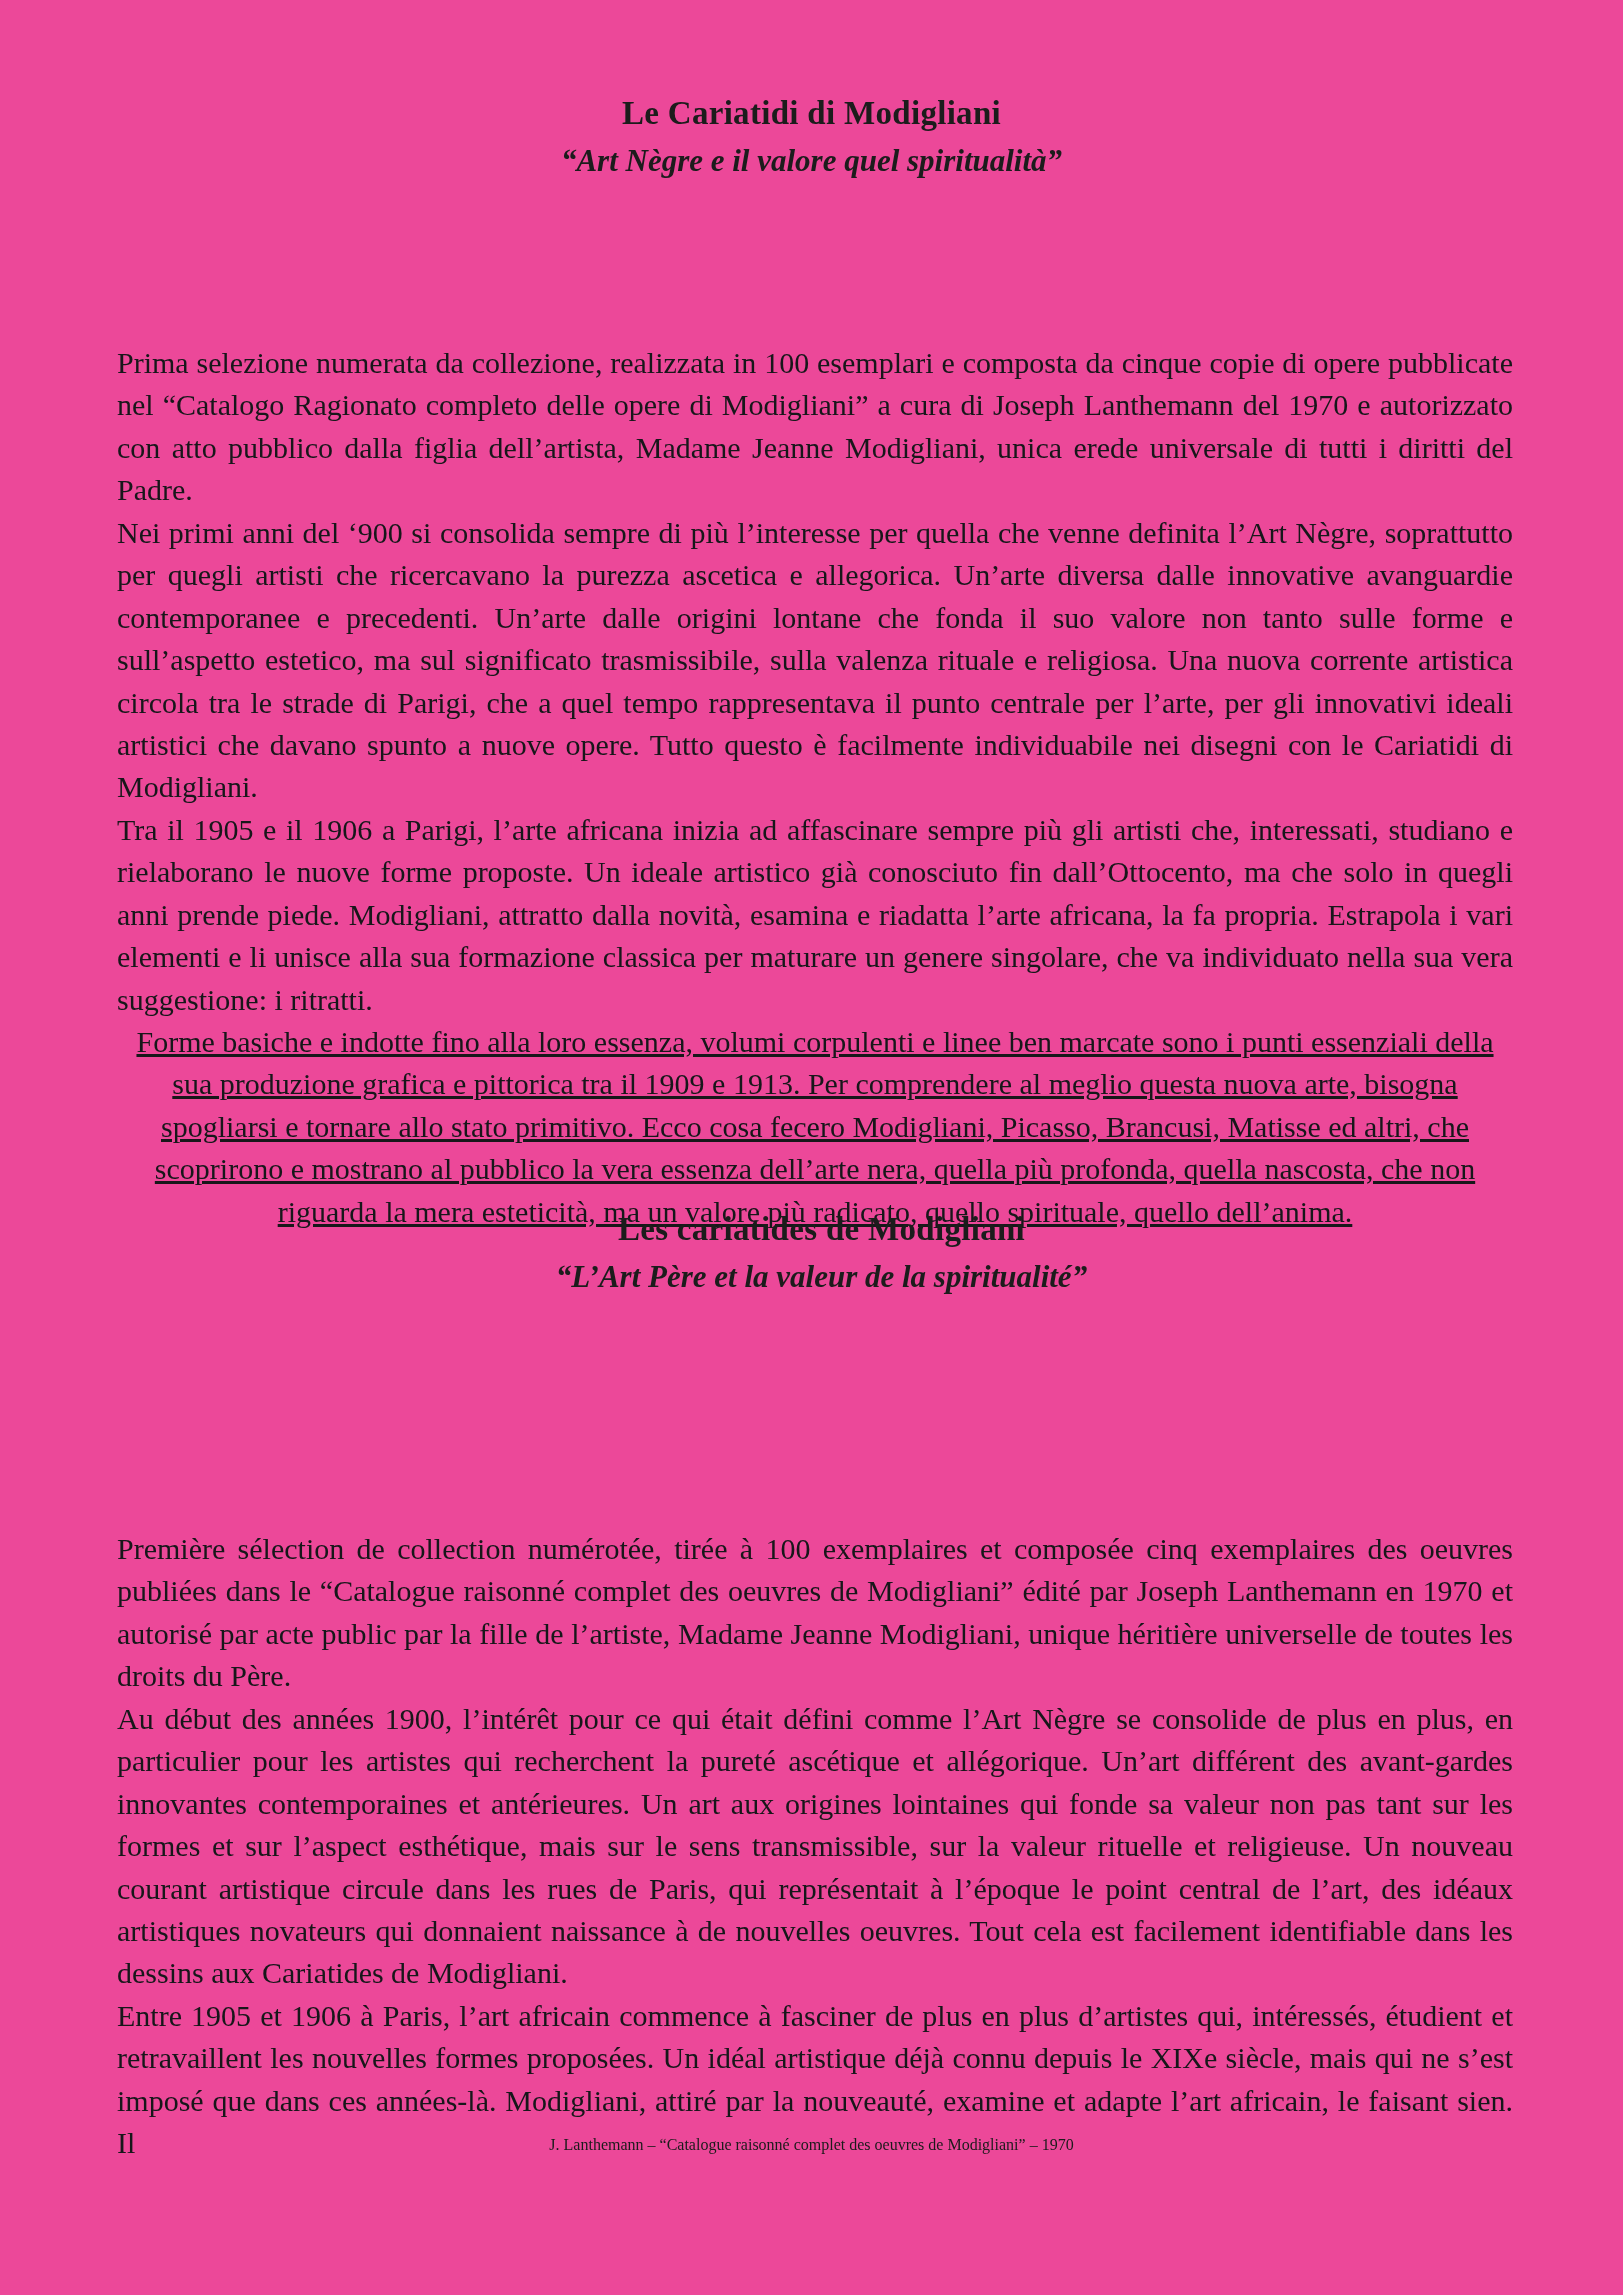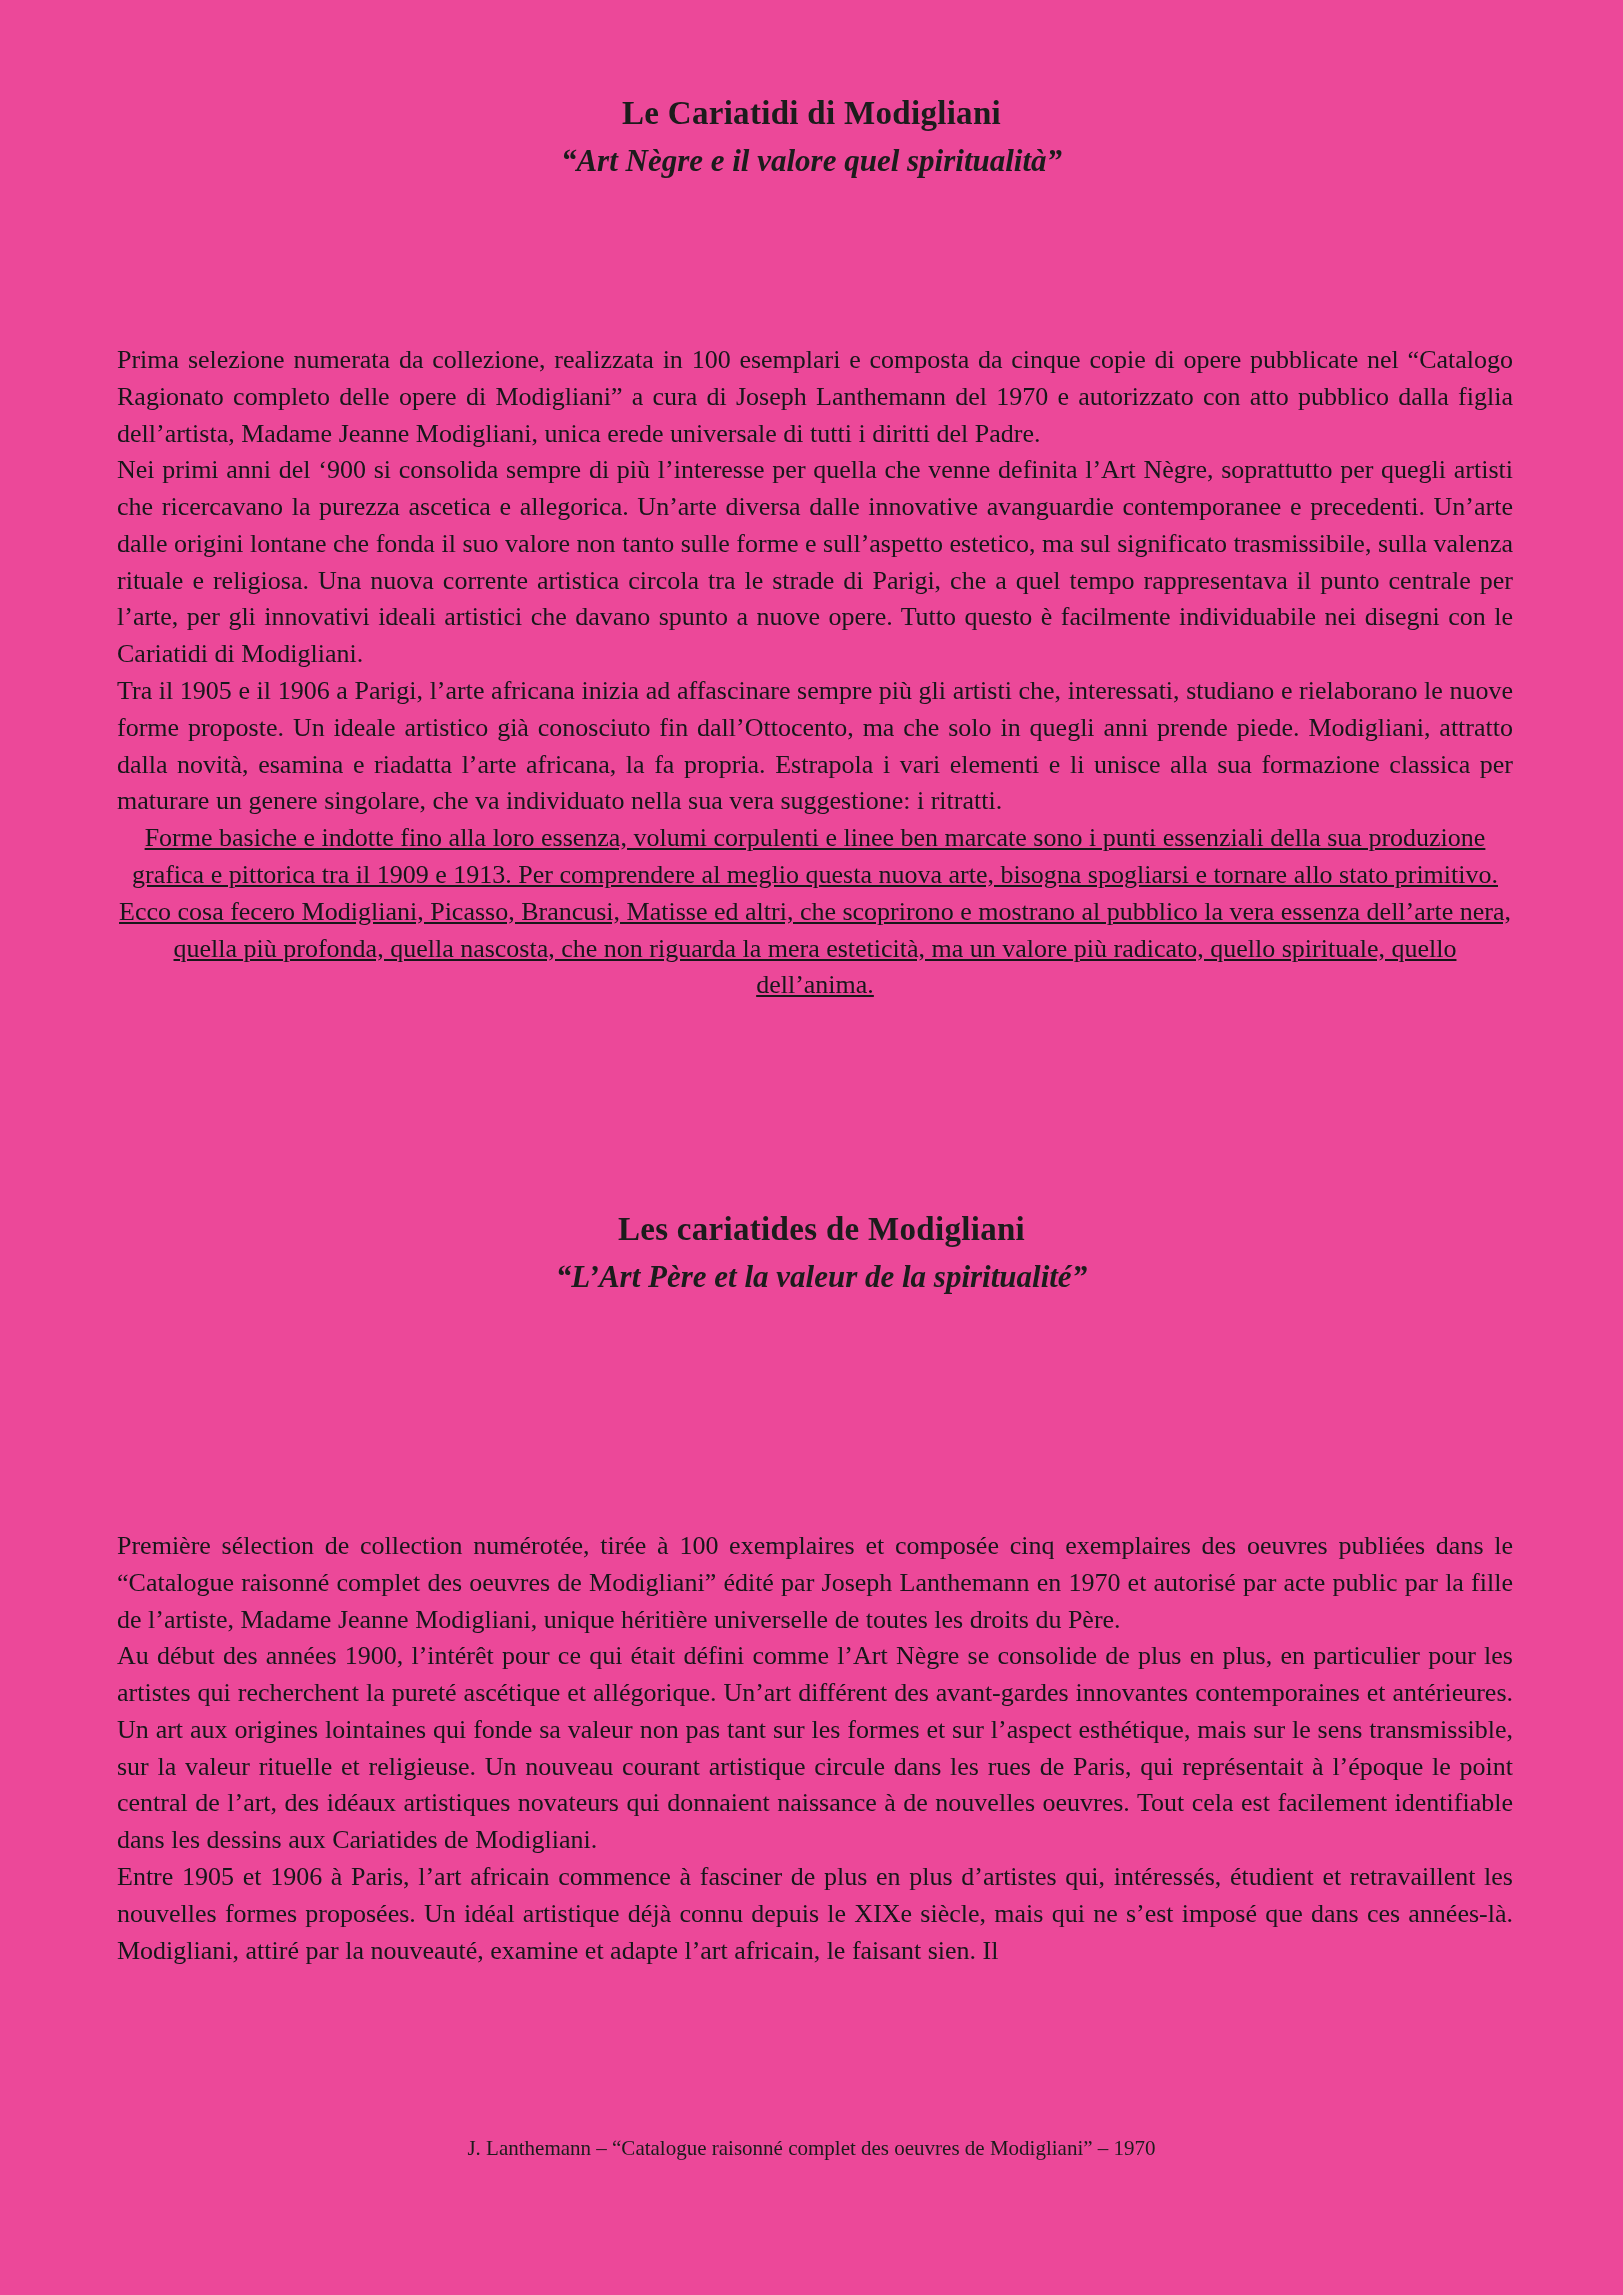--- a/index.html
+++ b/index.html
@@ -39,21 +39,21 @@
     font-style: italic;
     font-size: 31px;
     color: #1c1c1c;
     margin: 0;
     line-height: 1.3;
     padding-top: 6.5px;
   }
 
   
   .body-block {
-    font-size: 26px;
+    font-size: 30px;
     line-height: 1.415;
     color: #17171a;
     text-align: justify;
     text-justify: inter-word;
   }
   .body-block p {
     margin: 0;
     text-indent: 0;
   }
   .body-block p.nojust {
@@ -83,21 +83,21 @@
     left: 117px;
     top: 1528px;
     width: 1396px;
   }
   #footer {
     position: absolute;
     left: 0;
     top: 2135px;
     width: 100%;
     text-align: center;
-    font-size: 21px;
+    font-size: 16px;
     color: #1b1b1b;
     line-height: 1.3;
   }
 </style>
 </head>
 <body>
 
 <div class="page">
 
   <div class="title-block" id="title-it">

